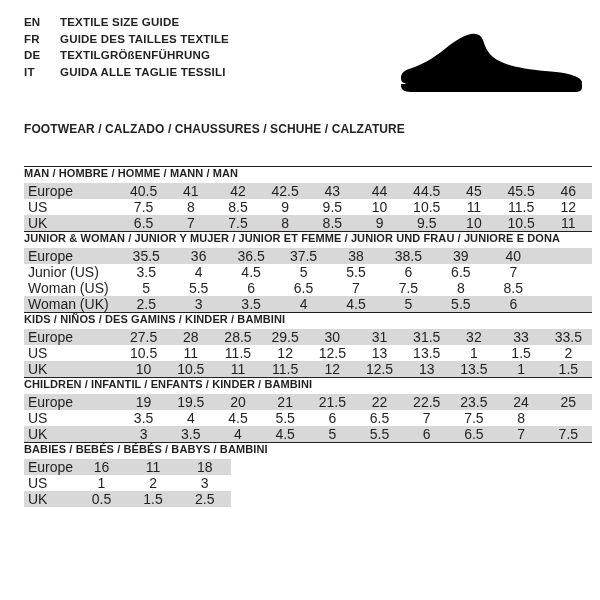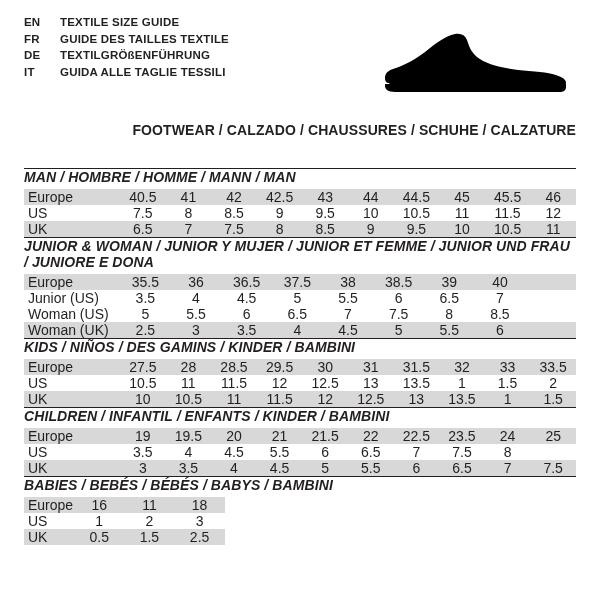--- a/index.html
+++ b/index.html
@@ -12,21 +12,21 @@
     background: #ffffff;
     font-family: "Liberation Sans", sans-serif;
     color: #231f20;
     overflow: hidden;
   }
   .page {
     position: relative;
     width: 600px;
     height: 600px;
     box-sizing: border-box;
-    padding: 16px 24px 0 24px;
+    padding: 16px 8px 0 24px;
   }
 
   
   .header {
     position: relative;
     height: 92px;
   }
   .lang-table {
     border-collapse: collapse;
     font-size: 11.5px;
@@ -49,38 +49,36 @@
   .shoe {
     position: absolute;
     top: 12px;
     right: 8px;
     width: 185px;
     height: 72px;
   }
 
   .footwear-title {
     margin-top: 14px;
-    font-size: 14px;
+    font-size: 12px;
     font-weight: bold;
     letter-spacing: .1px;
-    text-align: right;
   }
 
   
   .section {
   }
   .section.first {
     margin-top: 30px;
   }
   .section-title {
-    font-size: 14px;
+    font-size: 11px;
     font-weight: bold;
     padding-bottom: 4px;
     letter-spacing: .1px;
-    font-style: italic;
   }
   table.size {
     border-collapse: collapse;
     width: 100%;
     font-size: 14px;
     table-layout: fixed;
   }
   table.size tr {
     height: 16px;
   }

